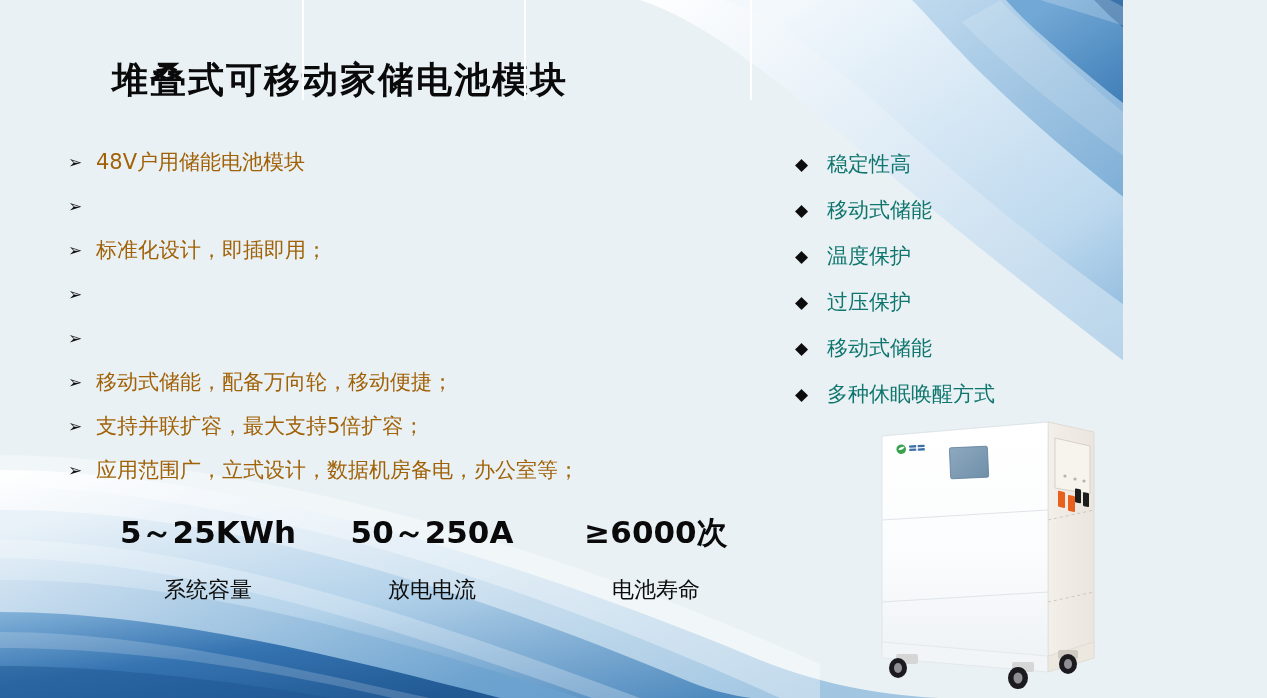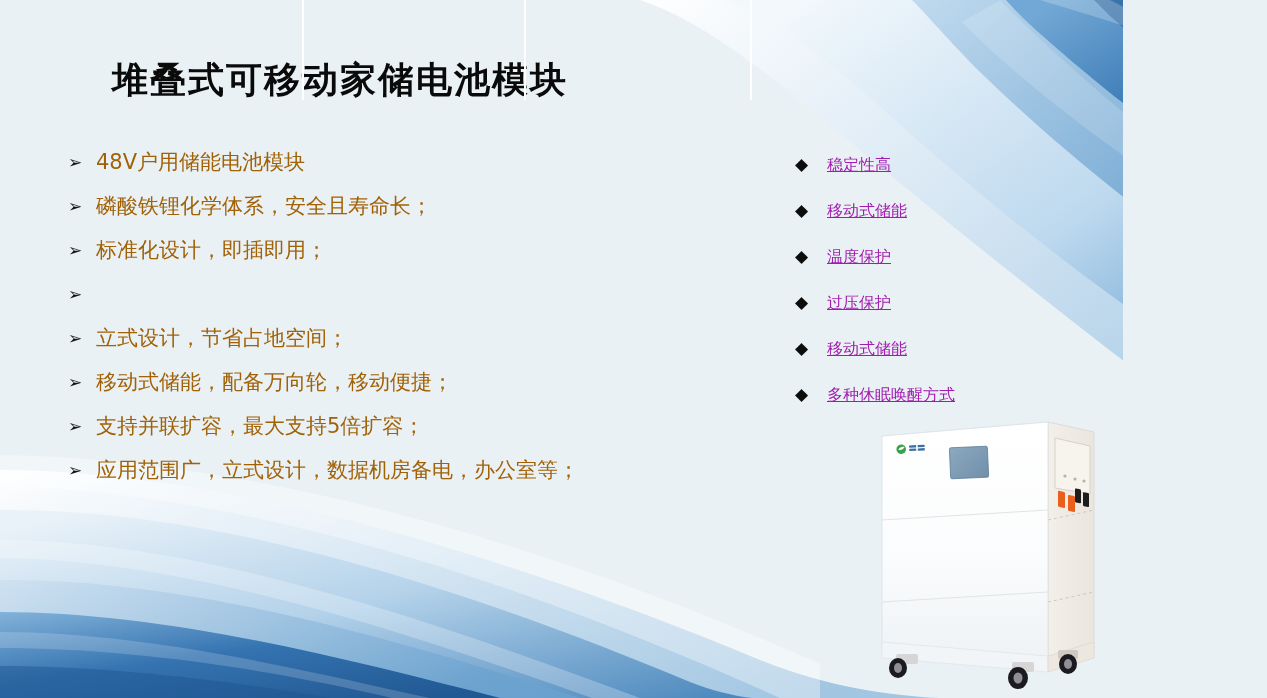--- a/index.html
+++ b/index.html
@@ -38,23 +38,22 @@
   }
 
   
   .bullets-right{position:absolute;left:795px;top:152px;width:300px;}
   .br-item{display:flex;align-items:flex-start;margin-bottom:21px;}
   .br-mark{
     width:32px;flex:0 0 32px;color:#0c0c0c;font-size:17px;line-height:25px;
     font-family:"DejaVu Sans",sans-serif;
   }
   .br-text{
-    font-size:16px;line-height:25px;color:#a21caf;white-space:nowrap;
-    font-family:"DejaVu Sans","Liberation Sans",sans-serif;
-    text-decoration:underline;
+    font-size:21px;line-height:25px;color:#0f766e;white-space:nowrap;
+    font-family:"DejaVu Sans","Liberation Sans",sans-serif;
   }
 
   
   .stats{position:absolute;left:96px;top:512px;width:672px;height:104px;display:flex;}
   .stat{flex:1 1 0;display:flex;flex-direction:column;align-items:center;justify-content:flex-start;position:relative;}
   .stat-value{
     font-size:31px;font-weight:bold;color:#0a0a0a;white-space:nowrap;line-height:40px;
     font-family:"DejaVu Sans","Liberation Sans",sans-serif;
   }
   .stat-label{
@@ -166,32 +165,30 @@
 
   <div class="title">堆叠式可移动家储电池模块</div>
 
   <div class="bullets-left">
     <div class="bl-item">
       <span class="bl-mark">➢</span>
       <span class="bl-text">48V户用储能电池模块</span>
     </div>
     <div class="bl-item">
       <span class="bl-mark">➢</span>
-      <span class="bl-text">磷酸铁锂化学体系，安全且寿命长；</span>
     </div>
     <div class="bl-item">
       <span class="bl-mark">➢</span>
       <span class="bl-text">标准化设计，即插即用；</span>
     </div>
     <div class="bl-item">
       <span class="bl-mark">➢</span>
     </div>
     <div class="bl-item">
       <span class="bl-mark">➢</span>
-      <span class="bl-text">立式设计，节省占地空间；</span>
     </div>
     <div class="bl-item">
       <span class="bl-mark">➢</span>
       <span class="bl-text">移动式储能，配备万向轮，移动便捷；</span>
     </div>
     <div class="bl-item">
       <span class="bl-mark">➢</span>
       <span class="bl-text">支持并联扩容，最大支持5倍扩容；</span>
     </div>
     <div class="bl-item">
@@ -224,20 +221,34 @@
     <div class="br-item">
       <span class="br-mark">◆</span>
       <span class="br-text">多种休眠唤醒方式</span>
     </div>
   </div>
 
   <div class="divider div1"></div>
   <div class="divider div2"></div>
   <div class="divider div3"></div>
 
+  <div class="stats">
+    <div class="stat">
+      <div class="stat-value">5～25KWh</div>
+      <div class="stat-label">系统容量</div>
+    </div>
+    <div class="stat">
+      <div class="stat-value">50～250A</div>
+      <div class="stat-label">放电电流</div>
+    </div>
+    <div class="stat">
+      <div class="stat-value">≥6000次</div>
+      <div class="stat-label">电池寿命</div>
+    </div>
+  </div>
 
   <svg class="product" viewBox="0 0 260 300">
     <defs>
       <linearGradient id="frontFace" x1="0" y1="0" x2="0" y2="1">
         <stop offset="0%" stop-color="#ffffff"></stop>
         <stop offset="55%" stop-color="#fbfcfd"></stop>
         <stop offset="100%" stop-color="#eef2f5"></stop>
       </linearGradient>
       <linearGradient id="sideFace" x1="0" y1="0" x2="1" y2="0">
         <stop offset="0%" stop-color="#f3efe9"></stop>

